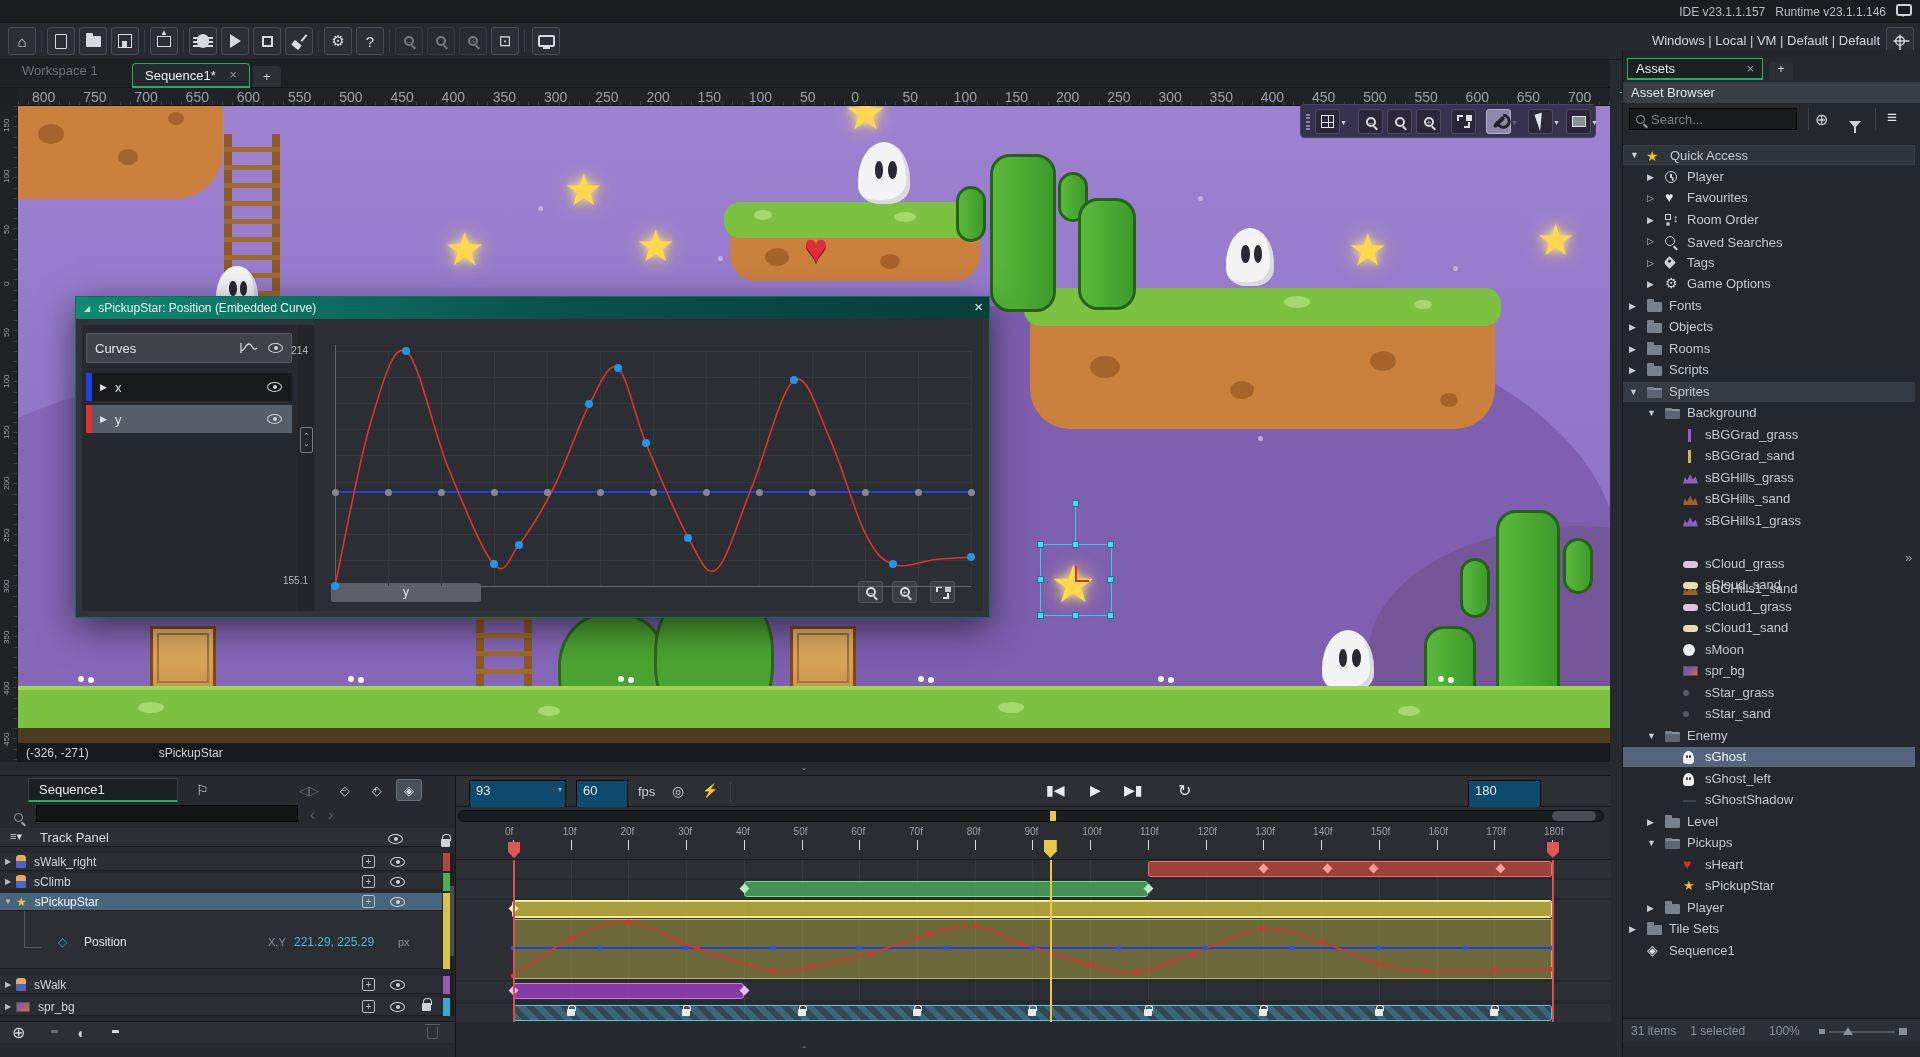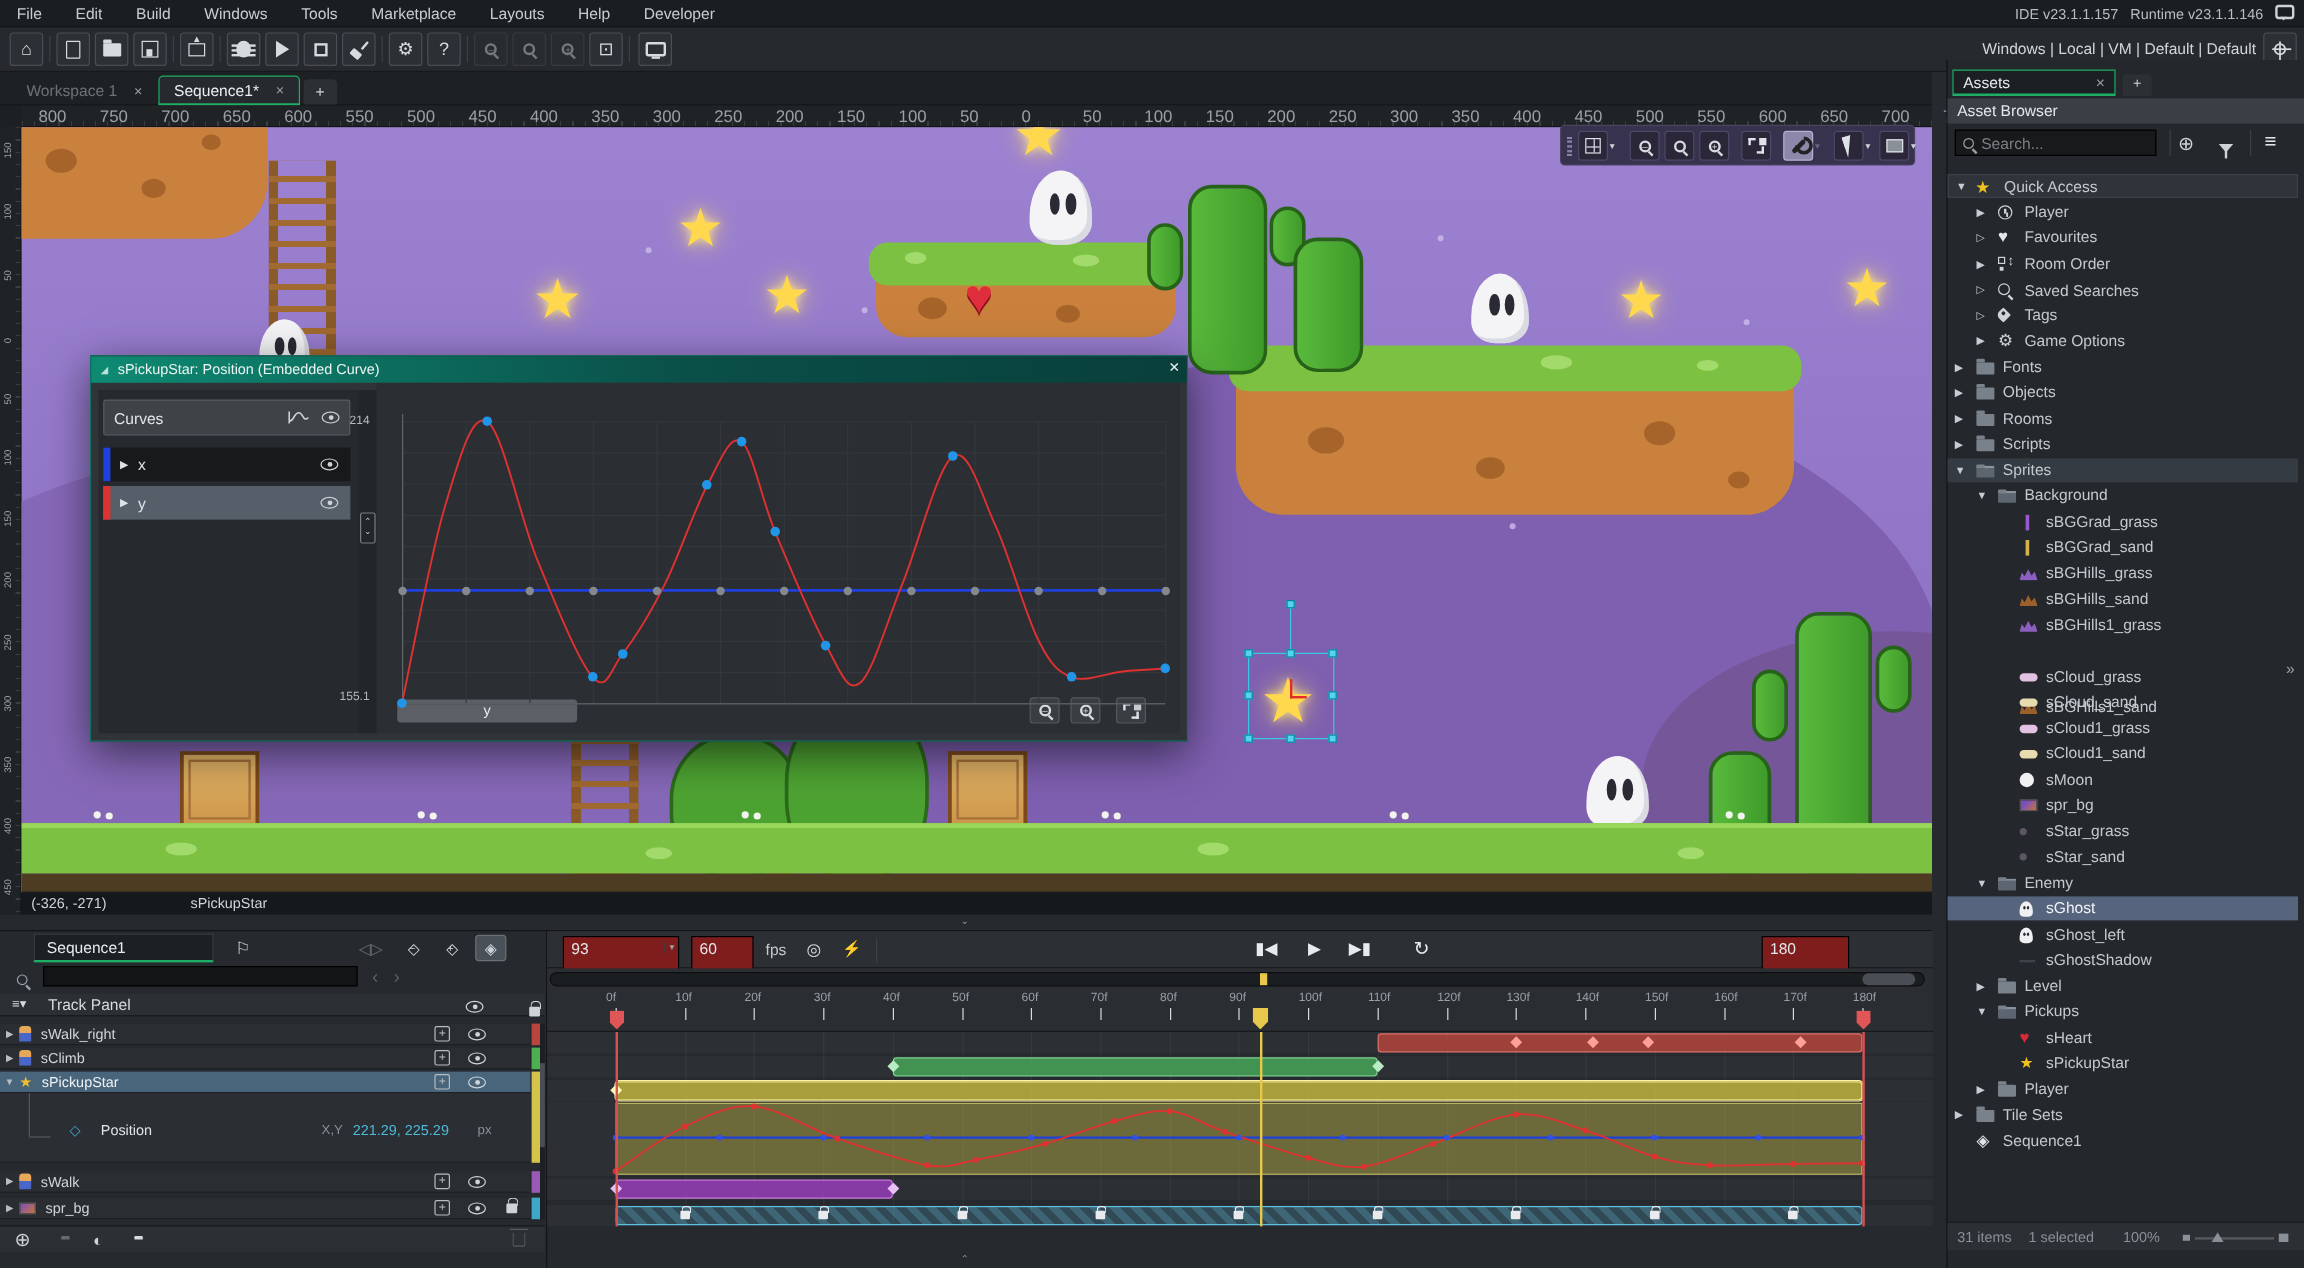--- a/index.html
+++ b/index.html
@@ -42,21 +42,21 @@
   .g-mon { width:17px; height:12px; border:2px solid #d7dade; border-radius:2px; position:relative; }
   .g-mon:after { content:""; position:absolute; left:3px; bottom:-4px; width:7px; height:2px; background:#d7dade; }
   .g-target { width:14px; height:14px; border:2px solid #d7dade; border-radius:50%; position:relative; }
   .g-target:before { content:""; position:absolute; left:50%; top:-4px; width:2px; height:22px; margin-left:-1px; background:#d7dade; }
   .g-target:after { content:""; position:absolute; top:50%; left:-4px; height:2px; width:22px; margin-top:-1px; background:#d7dade; }
 
   
   .tabbar { position:absolute; left:0; top:60px; width:1610px; height:28px; background:#1e2124; border-bottom:1px solid #121416; }
   .wtab { position:absolute; top:3px; height:25px; display:flex; align-items:center; gap:14px; padding:0 12px; font-size:13px; }
   .wtab .x { font-size:12px; color:#9aa0a6; }
-  .wtab.inactive { color:#6d7278; }
+  .wtab.inactive { color:#6d7278;flex-direction:column; }
   .wtab.active { color:#eceff2; background:#26292d; border:1px solid #1fae66; border-bottom:2px solid #1fae66; border-radius:4px 4px 0 0; }
   .wtab.addtab { color:#cfd3d8; background:#2c3034; border-radius:4px 4px 0 0; padding:0 10px; }
 
   
   .canvas { position:absolute; left:0; top:88px; width:1610px; height:674px; background:#1d2023; }
   .ruler-top { position:absolute; left:18px; top:0; width:1592px; height:18px; background:#202326; border-bottom:1px solid #121416;
     background-image:repeating-linear-gradient(90deg,#3a3e43 0 1px,transparent 1px 10.2px); background-size:100% 5px; background-position:0 13px; background-repeat:no-repeat; }
   .ruler-top span { position:absolute; top:1px; font-size:14px; color:#9aa0a6; }
   .ruler-left { position:absolute; left:0; top:18px; width:18px; height:656px; background:#202326; border-right:1px solid #121416;
     background-image:repeating-linear-gradient(180deg,#3a3e43 0 1px,transparent 1px 10.2px); background-size:5px 100%; background-position:13px 0; background-repeat:no-repeat; }
@@ -143,21 +143,21 @@
   .rowstrip { position:absolute; left:443px; width:7px; }
   .ico-player { width:10px; height:13px; background:linear-gradient(180deg,#e8a85a 0 45%, #4a66c8 45% 100%); border-radius:3px 3px 1px 1px; display:inline-block; }
   .ico-img { width:14px; height:10px; background:linear-gradient(135deg,#7a4fc0,#c8743a); border:1px solid #555; display:inline-block; }
   .pos-row { position:absolute; left:0; top:135px; width:442px; height:58px; background:#2b2e32; border-bottom:1px solid #1d2023; }
   .tp-btm { position:absolute; left:0; top:245px; width:454px; height:22px; background:#2c3034; border-top:1px solid #17191b; display:flex; align-items:center; gap:26px; padding-left:12px; color:#cfd3d8; }
   .trash { width:11px; height:12px; border:1.5px solid #8a9097; border-top:none; border-radius:0 0 2px 2px; position:relative; margin-left:auto; margin-right:16px; }
   .trash:before { content:""; position:absolute; left:-3px; top:-3px; width:15px; height:1.5px; background:#8a9097; }
 
   
   .tl-hdr { position:absolute; left:0; top:0; width:1155px; height:31px; background:#2c3034; border-bottom:1px solid #17191b; }
-  .tl-input { position:absolute; top:4px; height:38px; background:#7f1d1d; border:1px solid #000; color:#e3e6ea; font-size:13px; padding:2px 6px; }
+  .tl-input { position:absolute; top:4px; height:38px; background:#0c4a6e; border:1px solid #000; color:#e3e6ea; font-size:13px; padding:2px 6px; }
   .tl-ruler { position:absolute; left:0; top:31px; width:1155px; height:53px; background:#2a2d31; border-bottom:1px solid #17191b; }
   .scrub { position:absolute; left:2px; top:3px; width:1146px; height:12px; background:#1b1e21; border:1px solid #0c0e10; border-radius:6px; }
   .flabel { position:absolute; top:19px; font-size:10px; color:#9aa0a6; }
   .ftick { position:absolute; top:33px; width:1px; height:10px; background:#d7dade; }
   .marker { position:absolute; width:12px; height:16px; clip-path:polygon(0 0,100% 0,100% 62%,50% 100%,0 62%); }
   .tl-lanes { position:absolute; left:0; top:84px; width:1155px; height:198px; }
   .lanebg { position:absolute; left:0; width:1155px; height:18px; background:#2c2f33; }
   .tlbar { position:absolute; height:16px; border-radius:3px; }
   .tl-diamond { position:absolute; width:7px; height:7px; transform:rotate(45deg); }
   .minilock { position:absolute; top:3px; width:8px; height:7px; background:#e8eaee; border-radius:1px; }
@@ -200,31 +200,20 @@
   .ic-line { width:13px; height:2px; background:#3d434a; }
   .ap-status { position:absolute; left:0; top:968px; width:298px; height:24px; background:#2c3034; border-top:1px solid #17191b; font-size:12px; color:#8a9097; display:flex; align-items:center; }
   .collapse-h { position:absolute; width:26px; height:8px; color:#8a9097; font-size:8px; text-align:center; line-height:7px; letter-spacing:2px; }
 </style>
 </head>
 <body>
 
 <div id="root">
 
   <div class="menubar">
-    <div id="menu-items" style="display:flex;">
-        <span class="mi">File</span>
-        <span class="mi">Edit</span>
-        <span class="mi">Build</span>
-        <span class="mi">Windows</span>
-        <span class="mi">Tools</span>
-        <span class="mi">Marketplace</span>
-        <span class="mi">Layouts</span>
-        <span class="mi">Help</span>
-        <span class="mi">Developer</span>
-      </div>
     <div class="menu-right">
       <span>IDE v23.1.1.157</span>
       <span>Runtime v23.1.1.146</span>
     </div>
     <div class="chat-ic"></div>
   </div>
 
   <div class="toolbar">
     <div class="tbtn" style="left:8px">⌂</div>
     <div class="tsep" style="left:41px"></div>

